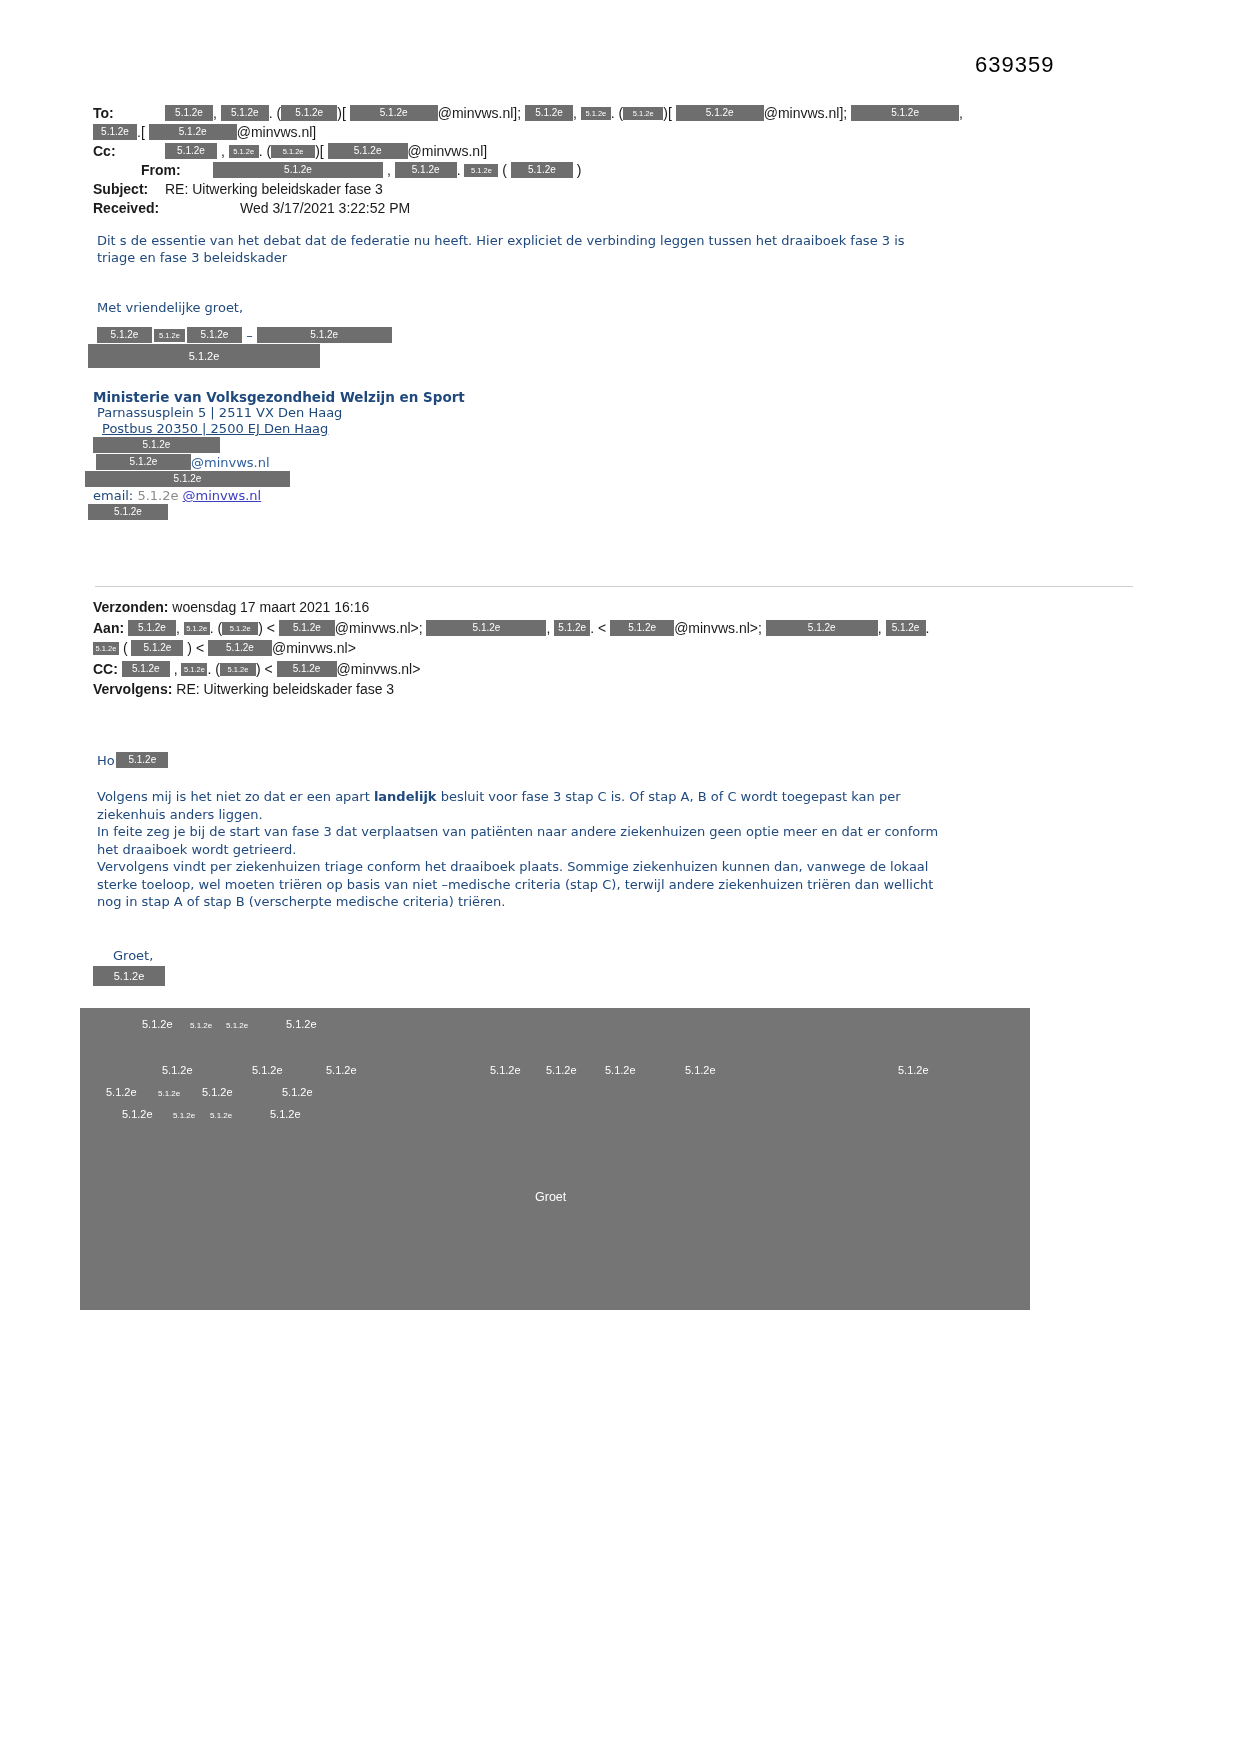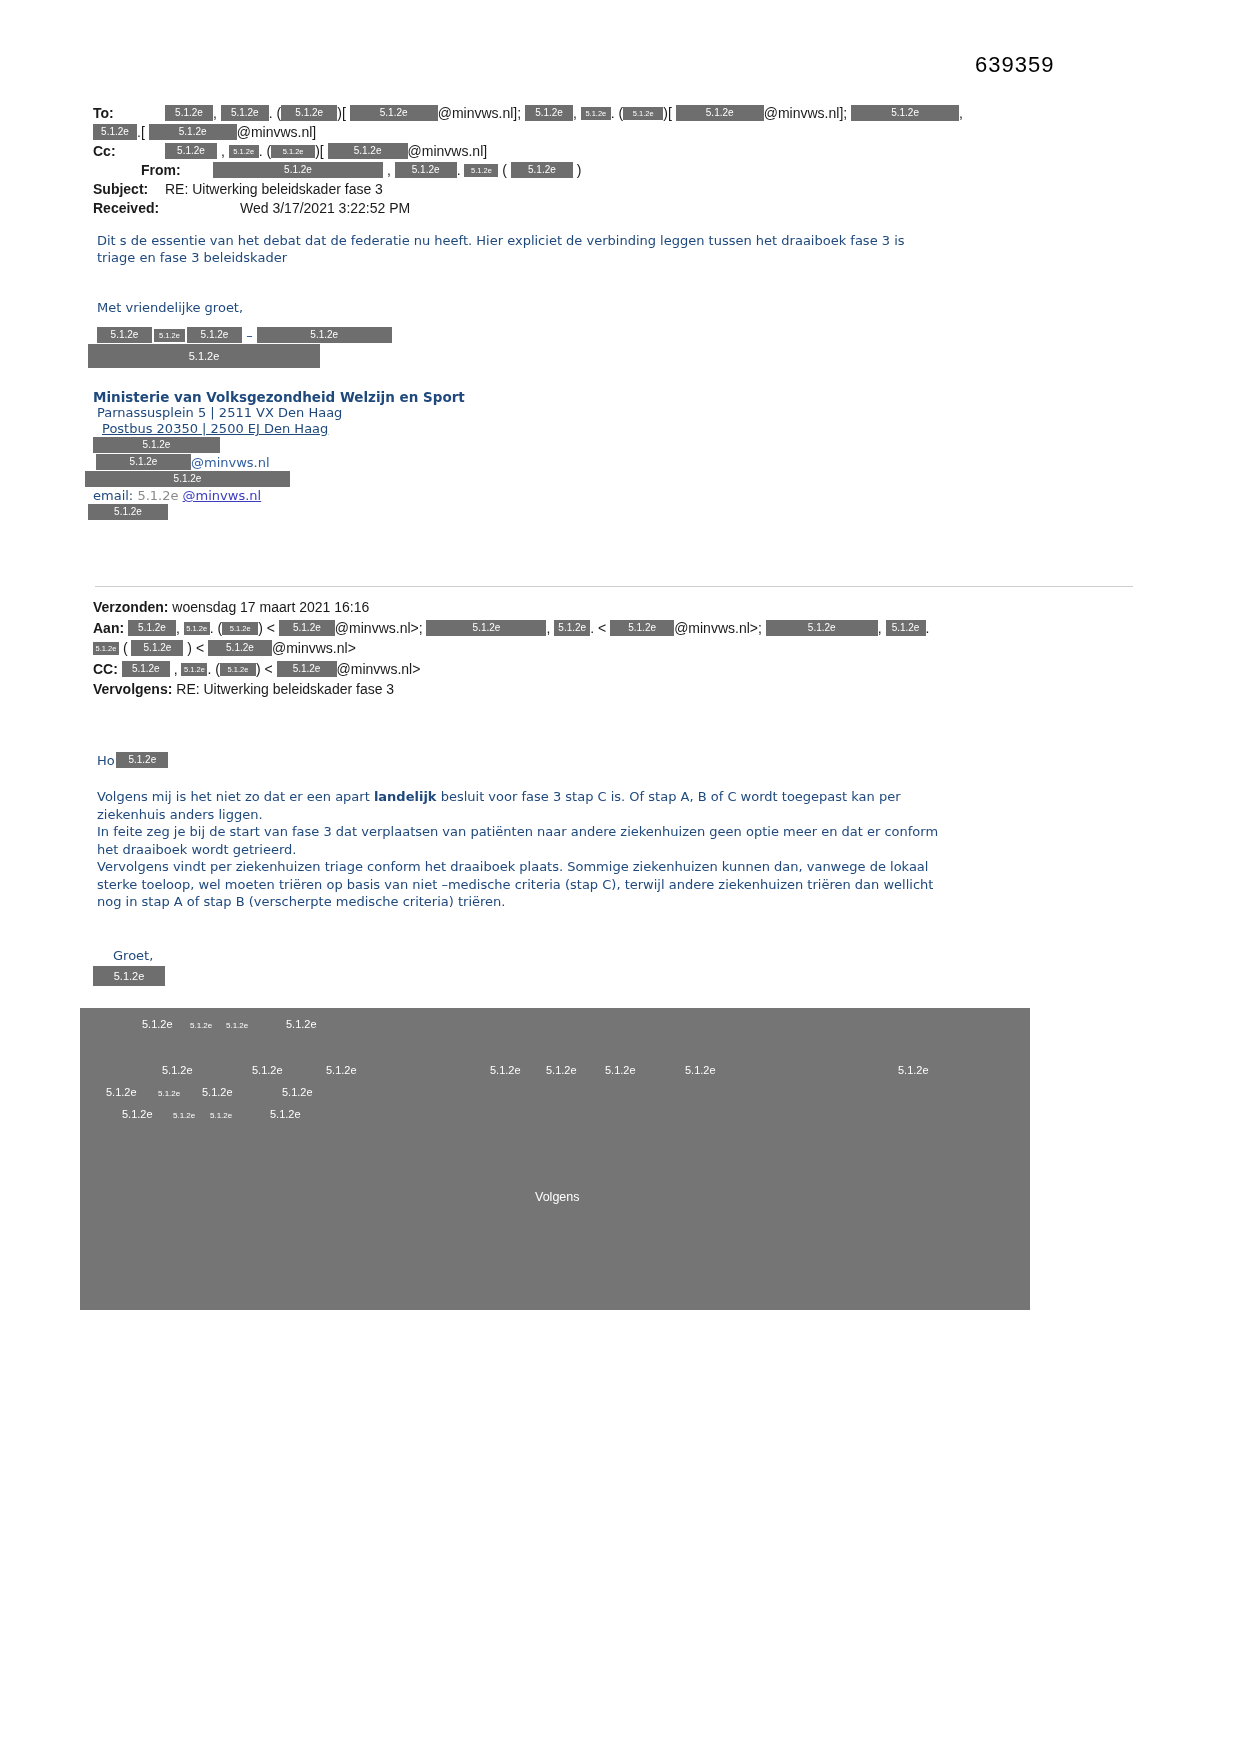--- a/index.html
+++ b/index.html
@@ -122,16 +122,16 @@
       <span class="gblabel" style="left: 605px; top: 56px;">5.1.2e</span>
       <span class="gblabel" style="left: 818px; top: 56px;">5.1.2e</span>
       <span class="gblabel" style="left: 26px; top: 78px;">5.1.2e</span>
       <span class="gblabel sm" style="left: 78px; top: 81px;">5.1.2e</span>
       <span class="gblabel" style="left: 122px; top: 78px;">5.1.2e</span>
       <span class="gblabel" style="left: 202px; top: 78px;">5.1.2e</span>
       <span class="gblabel" style="left: 42px; top: 100px;">5.1.2e</span>
       <span class="gblabel sm" style="left: 93px; top: 103px;">5.1.2e</span>
       <span class="gblabel sm" style="left: 130px; top: 103px;">5.1.2e</span>
       <span class="gblabel" style="left: 190px; top: 100px;">5.1.2e</span>
-      <span class="gbdubbel" style="left: 455px; top: 182px;">Volgens</span>
+      <span class="gbdubbel" style="left: 455px; top: 182px;">Groet</span>
     </div>
 
 </div>
 
 </body></html>

